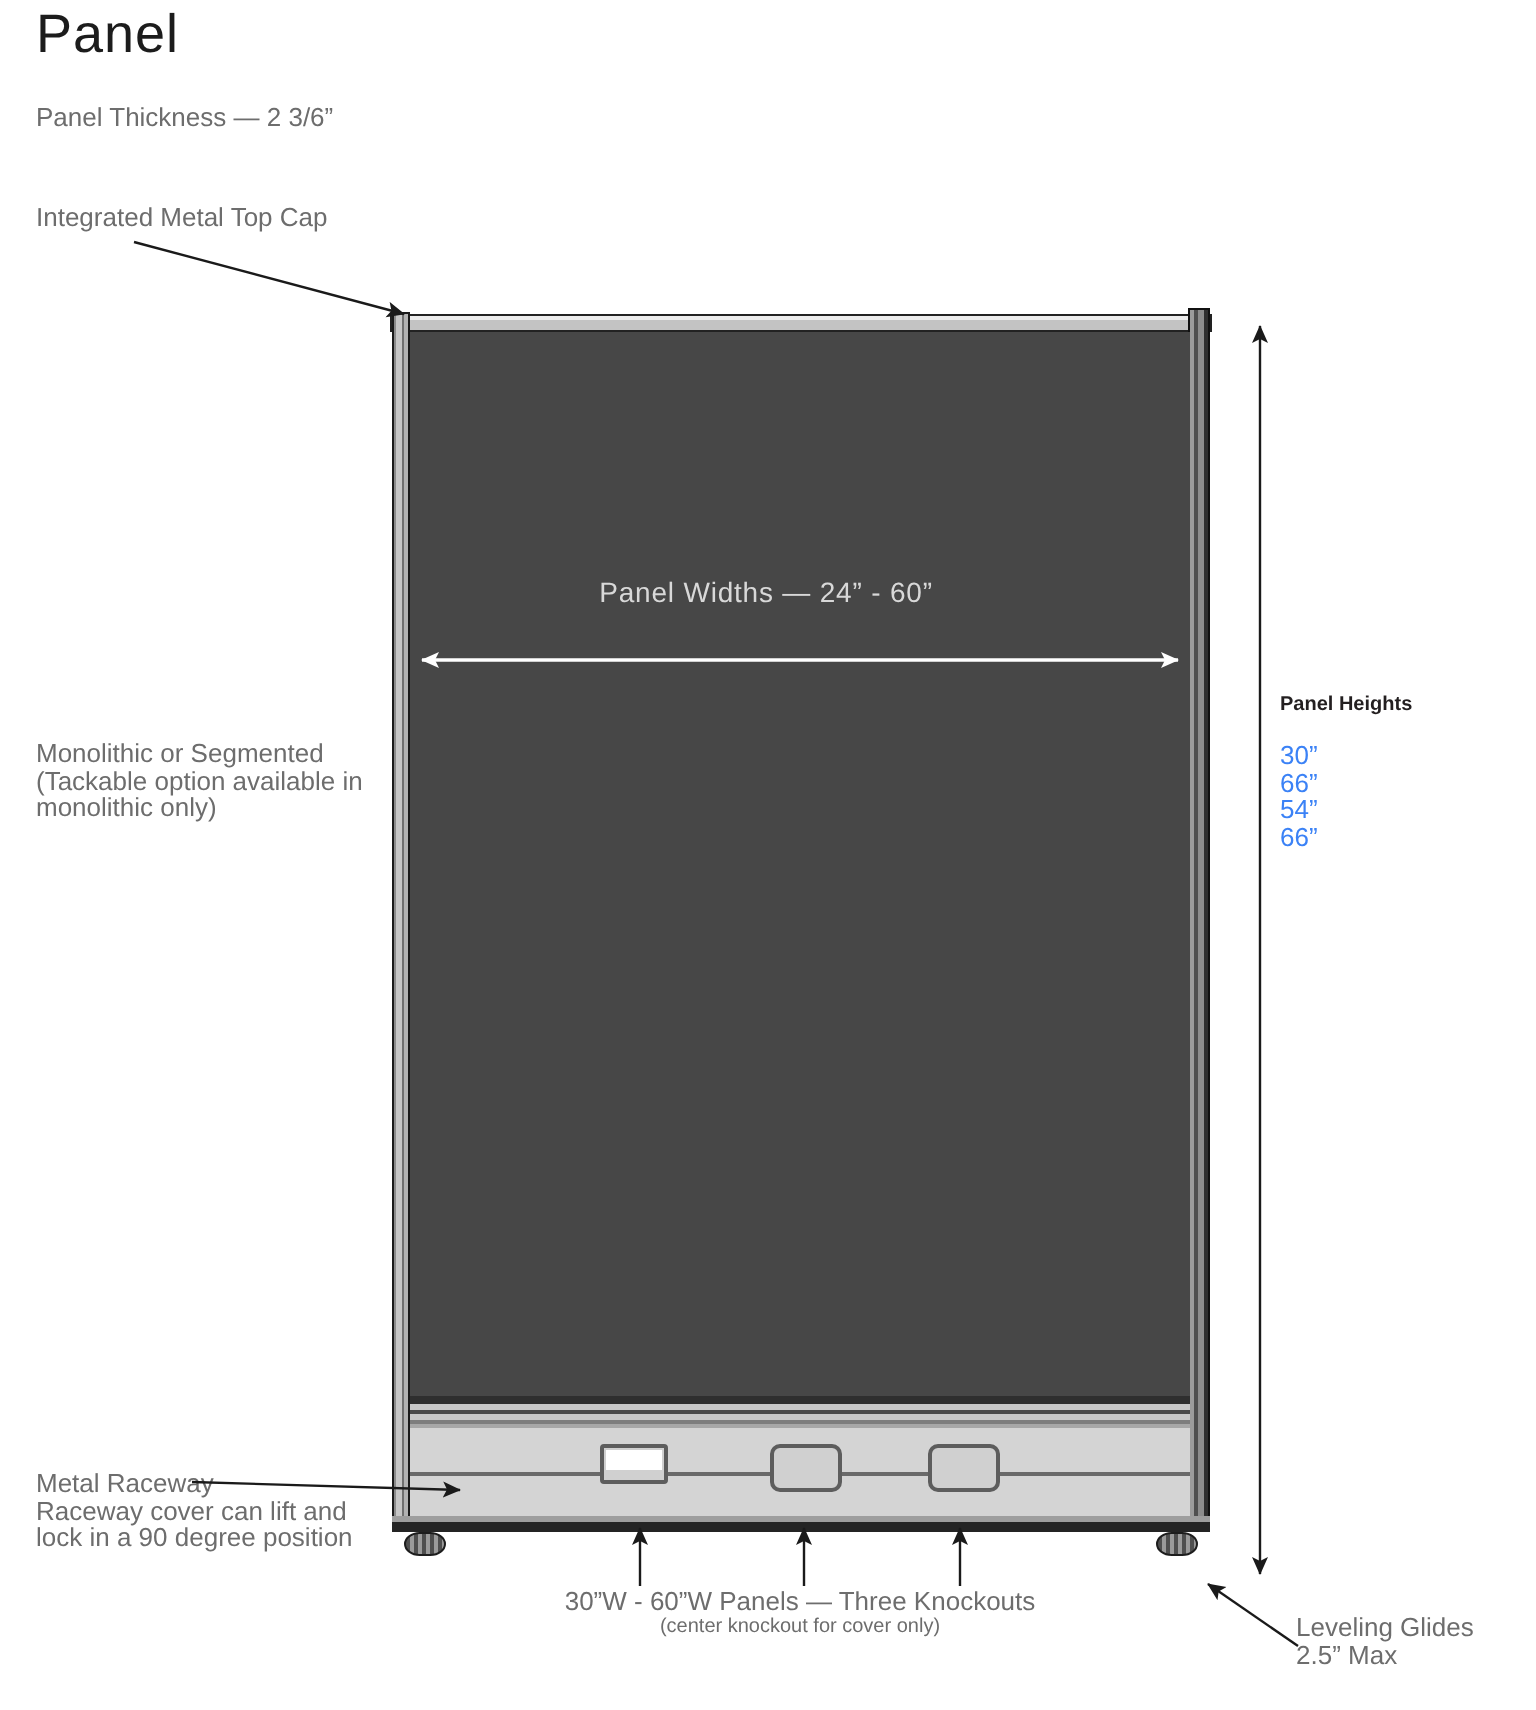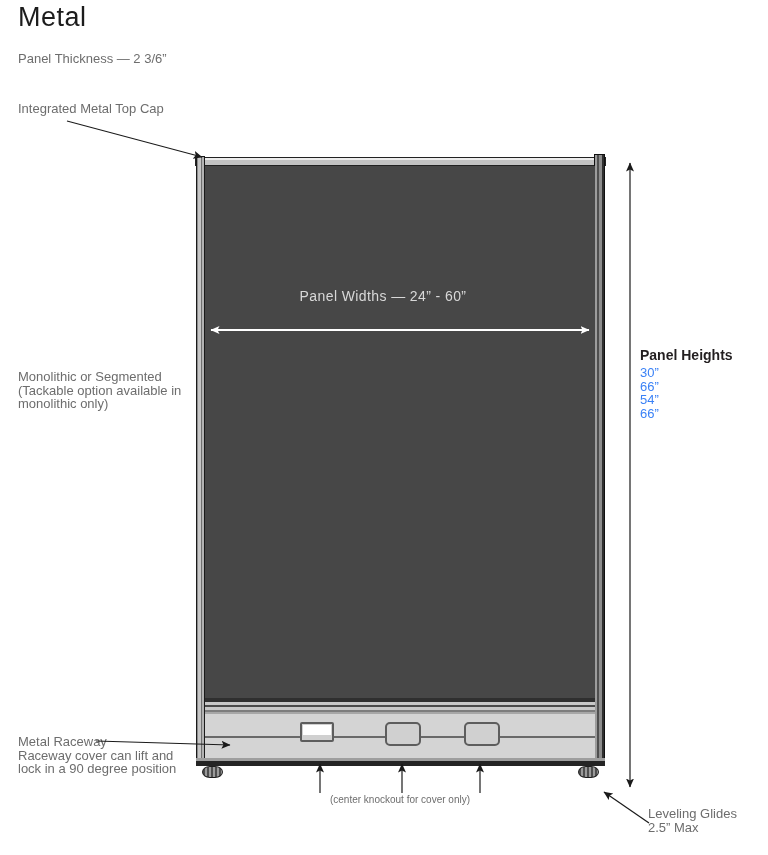--- a/index.html
+++ b/index.html
@@ -8,21 +8,21 @@
   .gray-text{color:#6d6d6d;font-size:13px;line-height:13.5px;white-space:pre-line;}
   .dark-bold{color:#231f20;font-weight:bold;font-size:13px;}
   #page-title{left:18px;top:2px;font-size:27px;color:#1c1c1c;letter-spacing:0.5px;}
   #thickness-note{left:18px;top:52px;}
   #topcap-note{left:18px;top:102px;}
   #monolithic-note{left:18px;top:370px;}
   #raceway-note{left:18px;top:735px;}
   #glides-note{left:648px;top:807px;}
   
   #heights-block{left:640px;top:347px;}
-  #heights-label{font-size:14px;margin-bottom:3px;}
+  #heights-label{font-size:10px;margin-bottom:13px;}
   .height-val{color:#3b82f6;font-size:13px;line-height:13.5px;}
   
   #rail-left{left:196px;top:156px;width:9px;height:610px;
     background:linear-gradient(90deg,#8a8a8a 0 1px,#c6c6c6 1px 4px,#6f6f6f 4px 5px,#b2b2b2 5px 9px);
     border:1px solid #1a1a1a;box-sizing:border-box;}
   #rail-right{left:594px;top:154px;width:11px;height:612px;
     background:linear-gradient(90deg,#9c9c9c 0 2px,#4f4f4f 2px 4px,#8d8d8d 4px 7px,#2f2f2f 7px 11px);
     border:1px solid #111;box-sizing:border-box;}
   #top-cap{left:195px;top:157px;width:411px;height:9px;
     background:linear-gradient(180deg,#ececec 0 2px,#c3c3c3 2px 7px,#8c8c8c 7px 9px);
@@ -48,21 +48,21 @@
   
   #knockouts-block{left:230px;top:794px;width:340px;text-align:center;}
   #knockouts-heading{font-size:13px;line-height:14px;}
   .knockouts-line{color:#6d6d6d;font-size:13px;line-height:13.5px;}
   #knockouts-note{color:#6d6d6d;font-size:10px;line-height:12px;}
   #arrow-layer{left:0;top:0;width:768px;height:855px;pointer-events:none;z-index:10;}
 </style>
 </head>
 <body>
 
-<div class="abs" id="page-title">Metal</div>
+<div class="abs" id="page-title">Panel</div>
 <div class="abs gray-text" id="thickness-note">Panel Thickness — 2 3/6”</div>
 <div class="abs gray-text" id="topcap-note">Integrated Metal Top Cap</div>
 <div class="abs gray-text" id="monolithic-note">Monolithic or Segmented
 (Tackable option available in
 monolithic only)</div>
 <div class="abs gray-text" id="raceway-note">Metal Raceway
 Raceway cover can lift and
 lock in a 90 degree position</div>
 <div class="abs gray-text" id="glides-note">Leveling Glides
 2.5” Max</div>
@@ -87,20 +87,21 @@
   <div id="knockout-1-white"></div>
 </div>
 <div class="abs knockout" id="knockout-2"></div>
 <div class="abs knockout" id="knockout-3"></div>
 <div class="abs" id="bottom-trim"></div>
 <div class="abs" id="bottom-rail"></div>
 <div class="abs glide" id="glide-left"></div>
 <div class="abs glide" id="glide-right"></div>
 
 <div class="abs" id="knockouts-block">
+  <div class="knockouts-line">30”W - 60”W Panels — Three Knockouts</div>
   <div id="knockouts-note">(center knockout for cover only)</div>
 </div>
 
 <svg class="abs" id="arrow-layer" viewBox="0 0 768 855" xmlns="http://www.w3.org/2000/svg">
   <defs>
     <marker id="mb" markerUnits="userSpaceOnUse" markerWidth="12" markerHeight="10" refX="8.5" refY="4" orient="auto-start-reverse">
       <path d="M0,0 L9,4 L0,8 L2,4 Z" fill="#1a1a1a"></path>
     </marker>
     <marker id="mw" markerUnits="userSpaceOnUse" markerWidth="12" markerHeight="10" refX="8.5" refY="4" orient="auto-start-reverse">
       <path d="M0,0 L9,4 L0,8 L2,4 Z" fill="#ffffff"></path>

